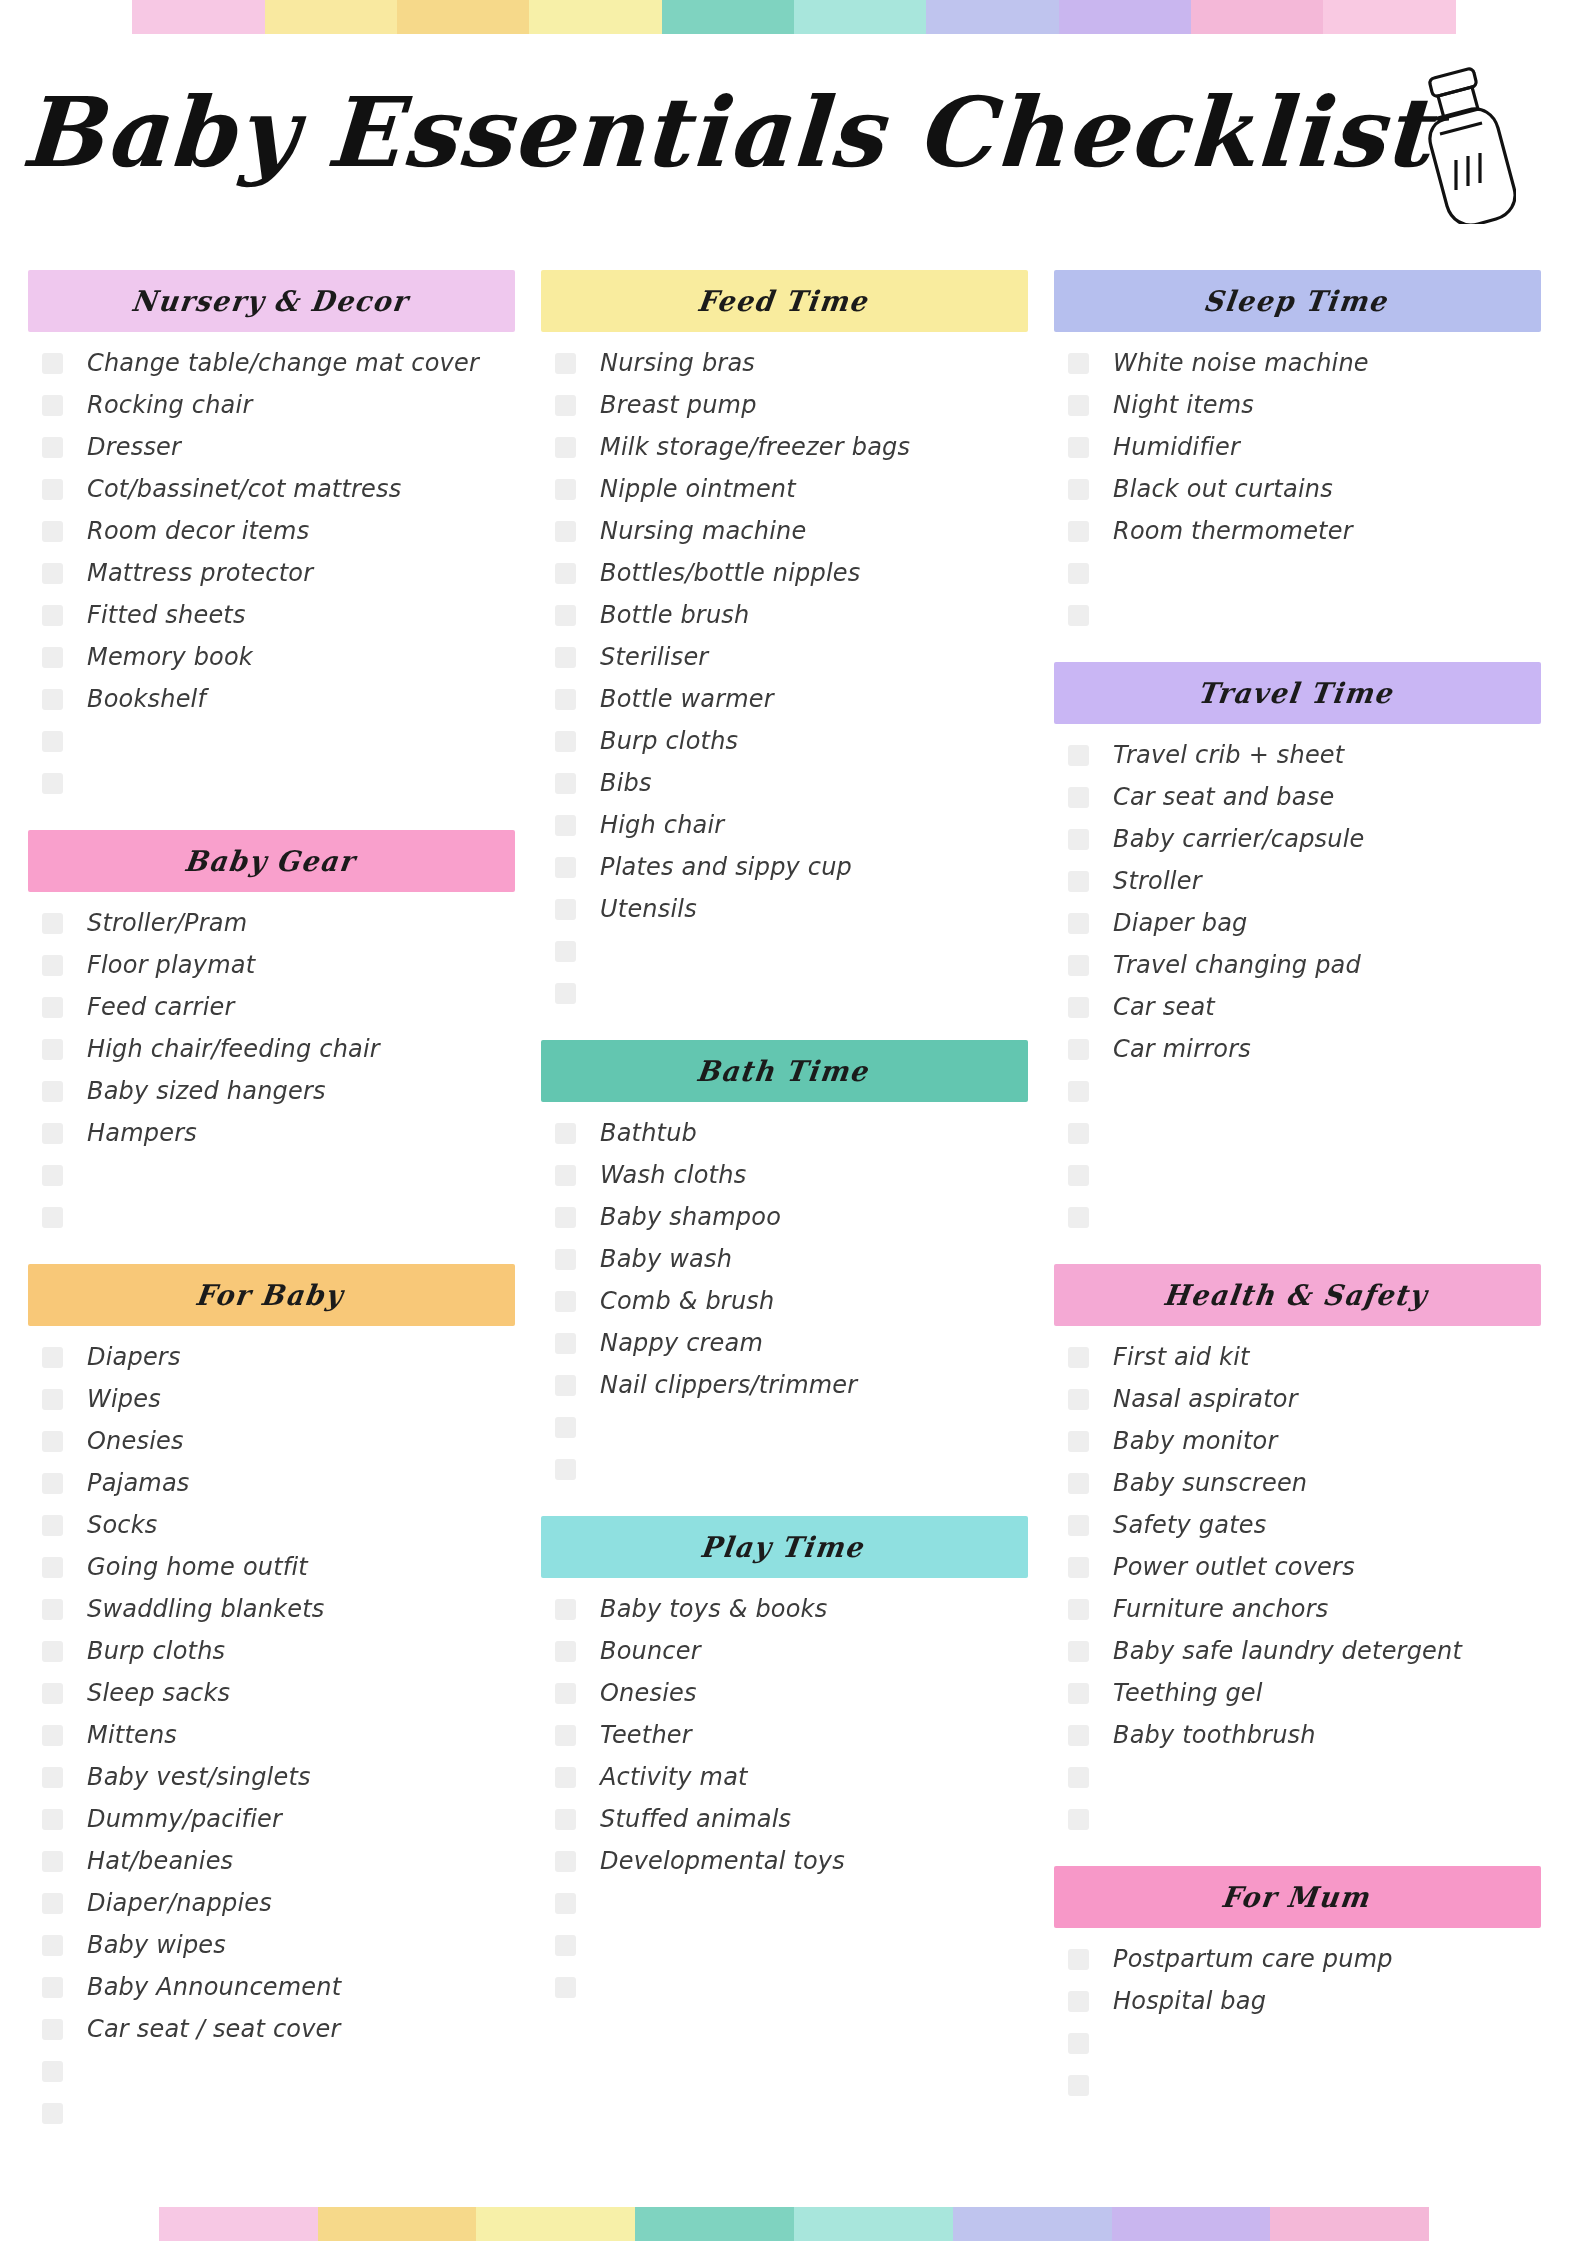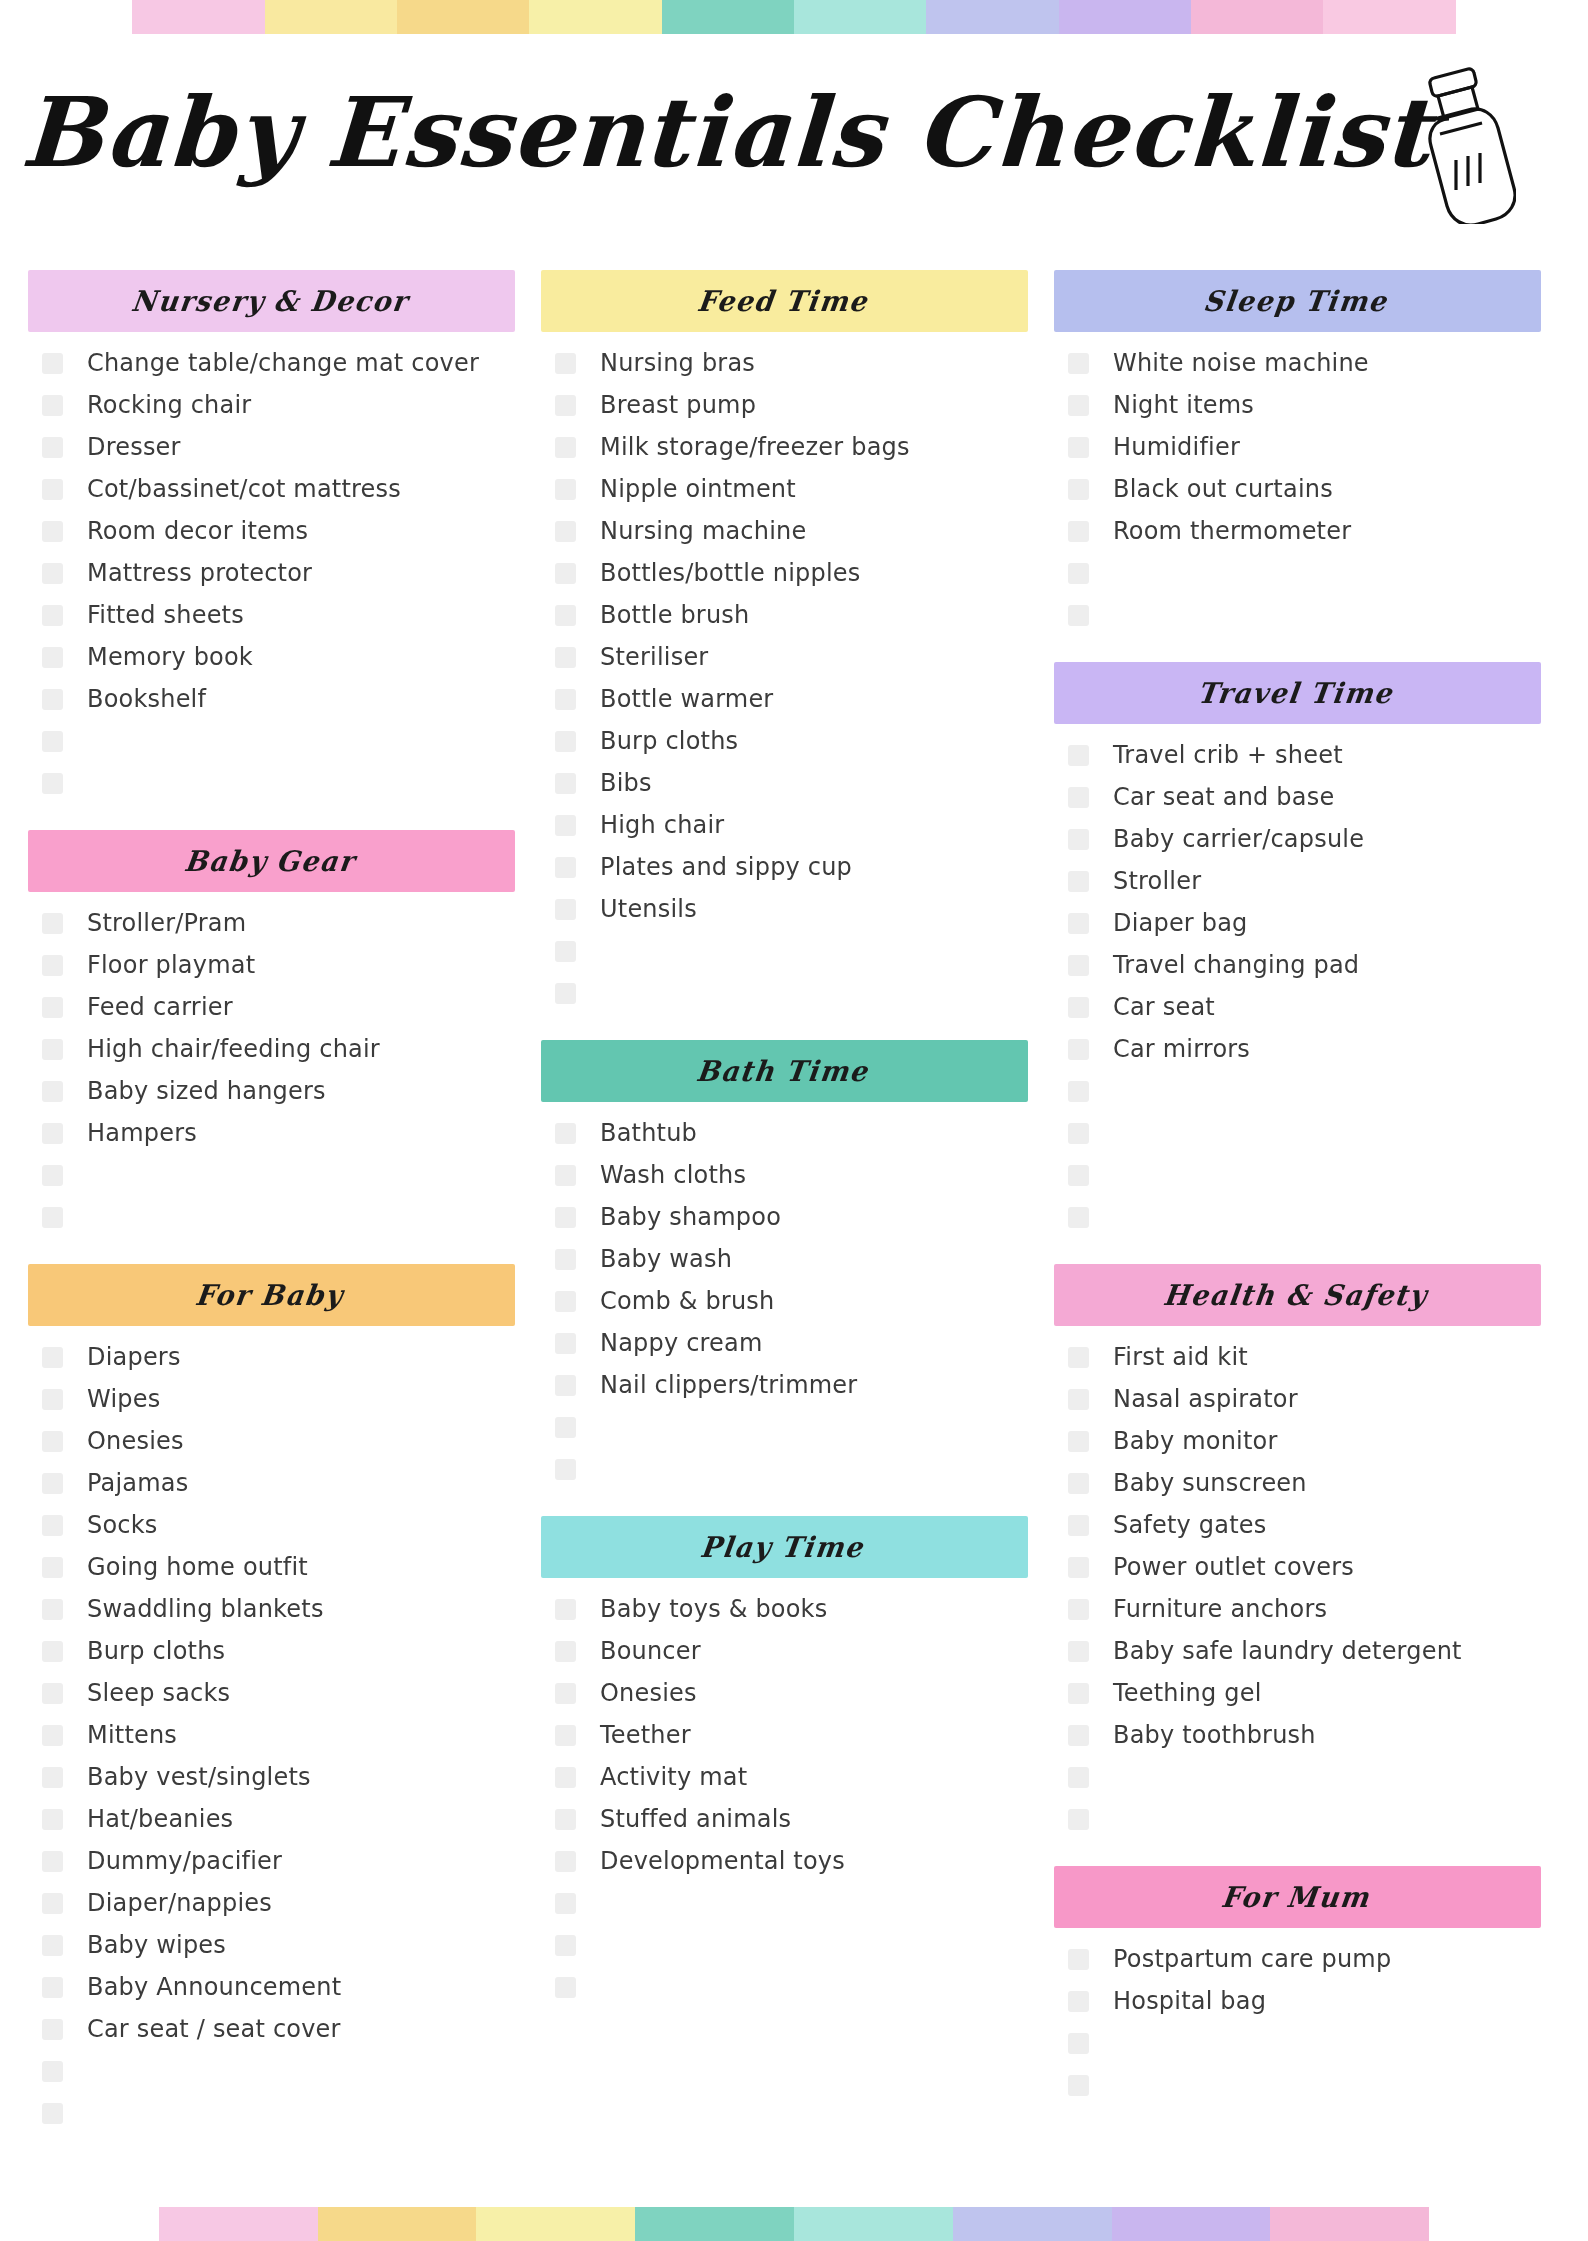--- a/index.html
+++ b/index.html
@@ -89,20 +89,21 @@
     font-size: 27px;
     color: #1b1b1b;
     letter-spacing: 1.5px;
     transform: skewX(-10deg) scaleY(1.05);
     white-space: nowrap;
   }
   ul.items {
     list-style: none;
     margin: 10px 0 0 0;
     padding: 0;
+    font-style: italic;
   }
   ul.items li {
     display: flex;
     align-items: center;
     height: 42px;
     padding-left: 14px;
   }
   .cbox {
     width: 21px;
     height: 21px;
@@ -293,25 +294,25 @@
             <li>
               <span class="cbox"></span>
               <span class="item-label">Mittens</span>
             </li>
             <li>
               <span class="cbox"></span>
               <span class="item-label">Baby vest/singlets</span>
             </li>
             <li>
               <span class="cbox"></span>
+              <span class="item-label">Dummy/pacifier</span>
+            </li>
+            <li>
+              <span class="cbox"></span>
               <span class="item-label">Hat/beanies</span>
-            </li>
-            <li>
-              <span class="cbox"></span>
-              <span class="item-label">Dummy/pacifier</span>
             </li>
             <li>
               <span class="cbox"></span>
               <span class="item-label">Diaper/nappies</span>
             </li>
             <li>
               <span class="cbox"></span>
               <span class="item-label">Baby wipes</span>
             </li>
             <li>

